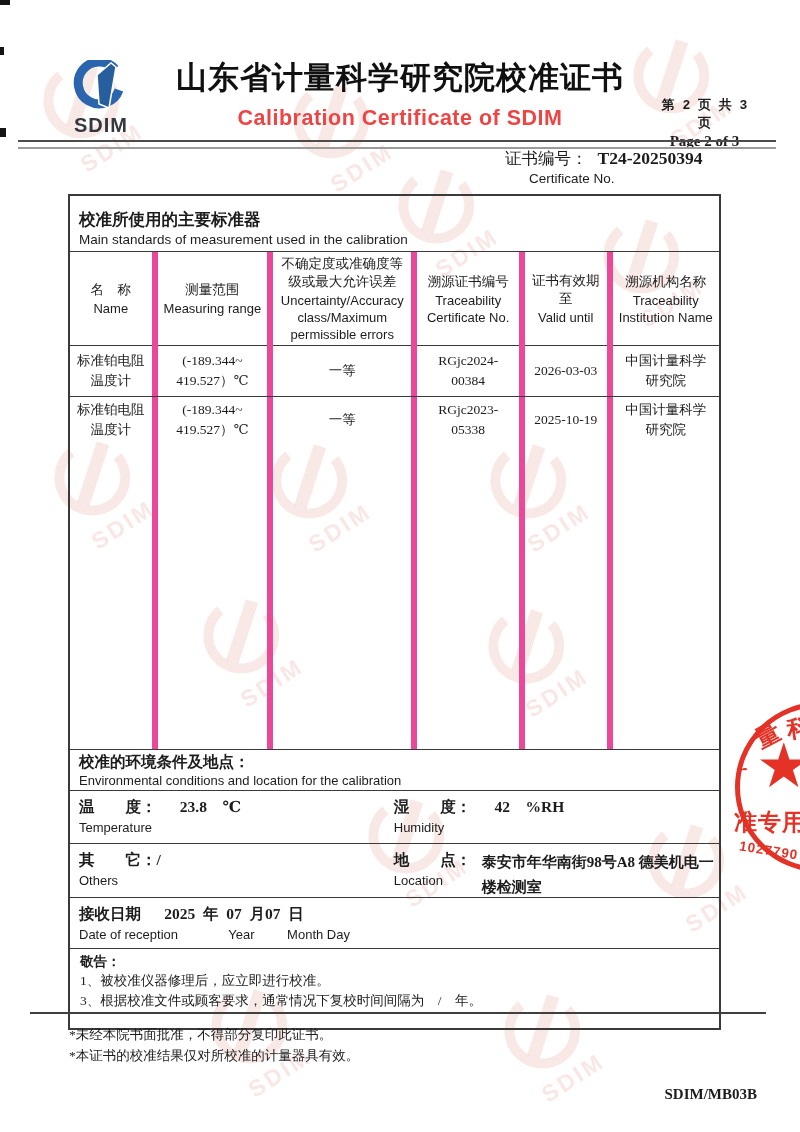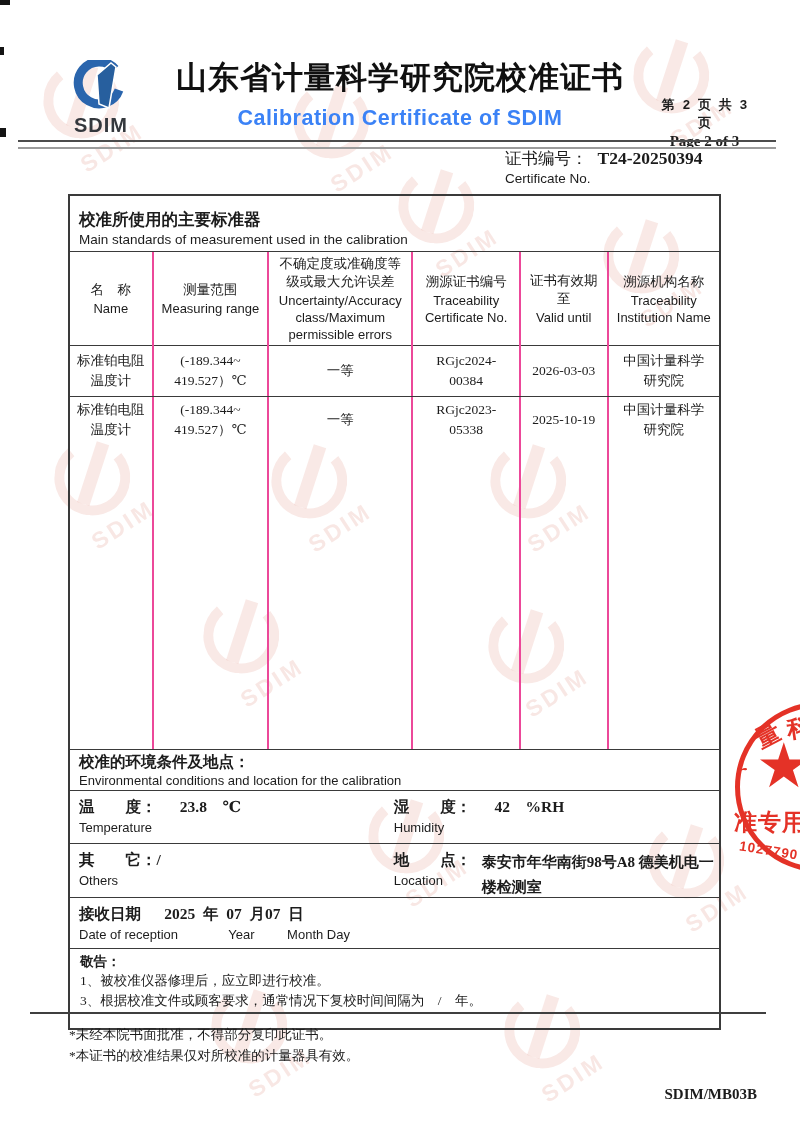--- a/index.html
+++ b/index.html
@@ -13,39 +13,39 @@
           transform:rotate(13deg);}
   .wm-txt{margin-top:5px;font:700 23px "Liberation Sans","DejaVu Sans",sans-serif;
           color:rgba(208,84,62,0.14);letter-spacing:3px;}
   
   .scan-art{position:absolute;background:#141414;}
   
   .logo{position:absolute;left:66px;top:60px;width:70px;text-align:center;}
   .logo-word{font:800 20px "Liberation Sans","DejaVu Sans",sans-serif;color:#34383d;letter-spacing:1px;margin-top:-2px;}
   .titles{position:absolute;left:135px;top:57px;width:530px;text-align:center;}
   .title-cn{font-weight:700;font-size:31px;letter-spacing:1px;color:#101010;}
-  .title-en{margin-top:7px;font:700 21.5px "Liberation Sans","DejaVu Sans",sans-serif;color:#3b82f6;letter-spacing:.5px;}
+  .title-en{margin-top:7px;font:700 21.5px "Liberation Sans","DejaVu Sans",sans-serif;color:#ef4444;letter-spacing:.5px;}
   .pageinfo{position:absolute;left:652px;top:96px;width:105px;text-align:center;}
   .pageinfo-cn{font-weight:700;font-size:13px;font-family:Liberation Mono, monospace;}
   .pageinfo-en{font-weight:700;font-size:15px;margin-top:1px;}
   .rule-double{position:absolute;left:18px;top:140px;width:758px;height:5px;
                border-top:2px solid #4c4c4c;border-bottom:2px solid #9b9b9b;}
   .certno{position:absolute;left:505px;top:148px;}
   .certno-l1{font-size:16.5px;}
   .certno-val{font-weight:700;font-size:17.5px;margin-left:10px;}
-  .certno-l2{font:13.5px "Liberation Sans","DejaVu Sans",sans-serif;margin-top:1px;}
+  .certno-l2{font:13.5px "Liberation Sans","DejaVu Sans",sans-serif;margin-top:1px;margin-left:24px;}
   
   .stable{position:absolute;left:68px;top:194px;width:653px;border:2px solid #3a3a3a;box-sizing:border-box;}
   .t-title{padding:13px 9px 4px 9px;}
   .t-title-cn{font-weight:700;font-size:16.5px;}
   .t-title-en{font:13.5px "Liberation Sans","DejaVu Sans",sans-serif;margin-top:1px;}
   .cols{display:grid;grid-template-columns:12.58% 17.79% 22.24% 16.56% 13.5% 17.33%;
         border-top:1px solid #3a3a3a;box-sizing:border-box;}
   .cell{display:flex;flex-direction:column;justify-content:center;align-items:center;text-align:center;
-        padding:3px 4px;box-sizing:border-box;border-left:2px solid #ec4899;}
+        padding:3px 4px;box-sizing:border-box;border-left:6px solid #ec4899;}
   .cell:first-child{border-left:none;}
   .hcn{font-size:13.5px;line-height:1.35;}
   .hen{font:13px "Liberation Sans","DejaVu Sans",sans-serif;line-height:1.3;margin-top:2px;}
   .bcell{font-size:13.5px;line-height:1.5;}
   .ws-preline{white-space:pre-line;}
   .ws-pre{white-space:pre;}
   
   .env-title{border-top:1px solid #3a3a3a;padding:2px 9px;}
   .env-title-cn{font-weight:700;font-size:15.5px;}
   .env-title-en{font:13px "Liberation Sans","DejaVu Sans",sans-serif;}

